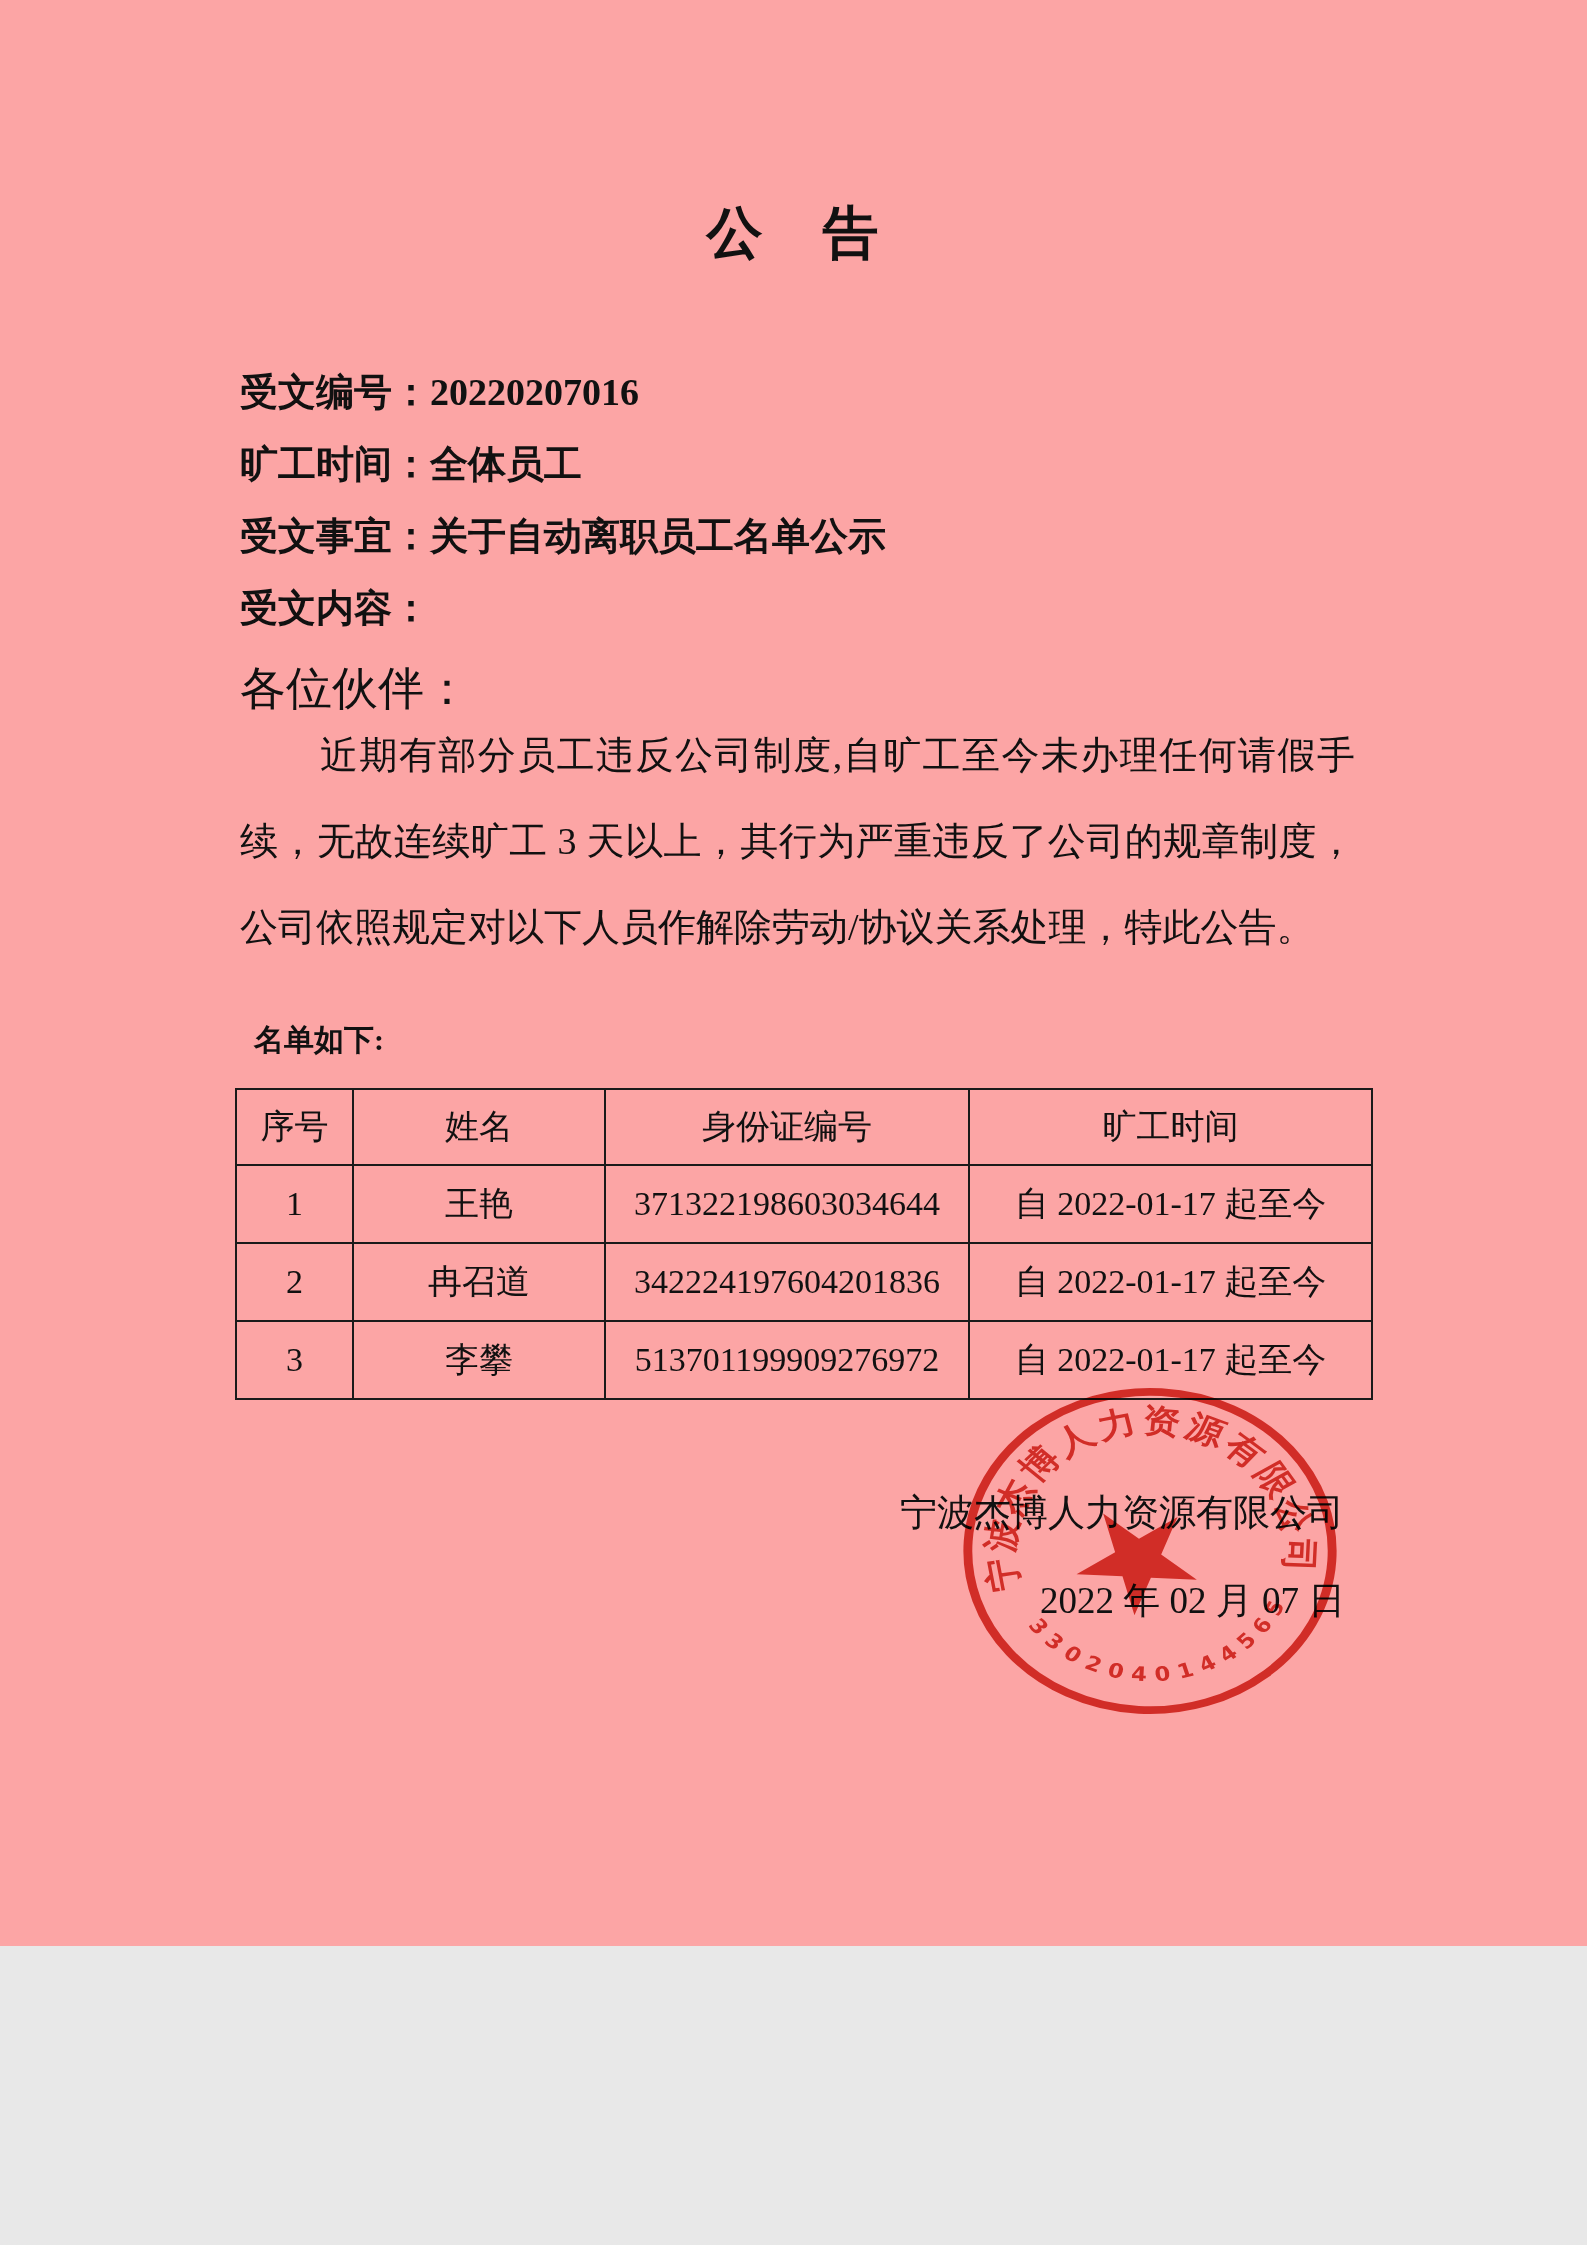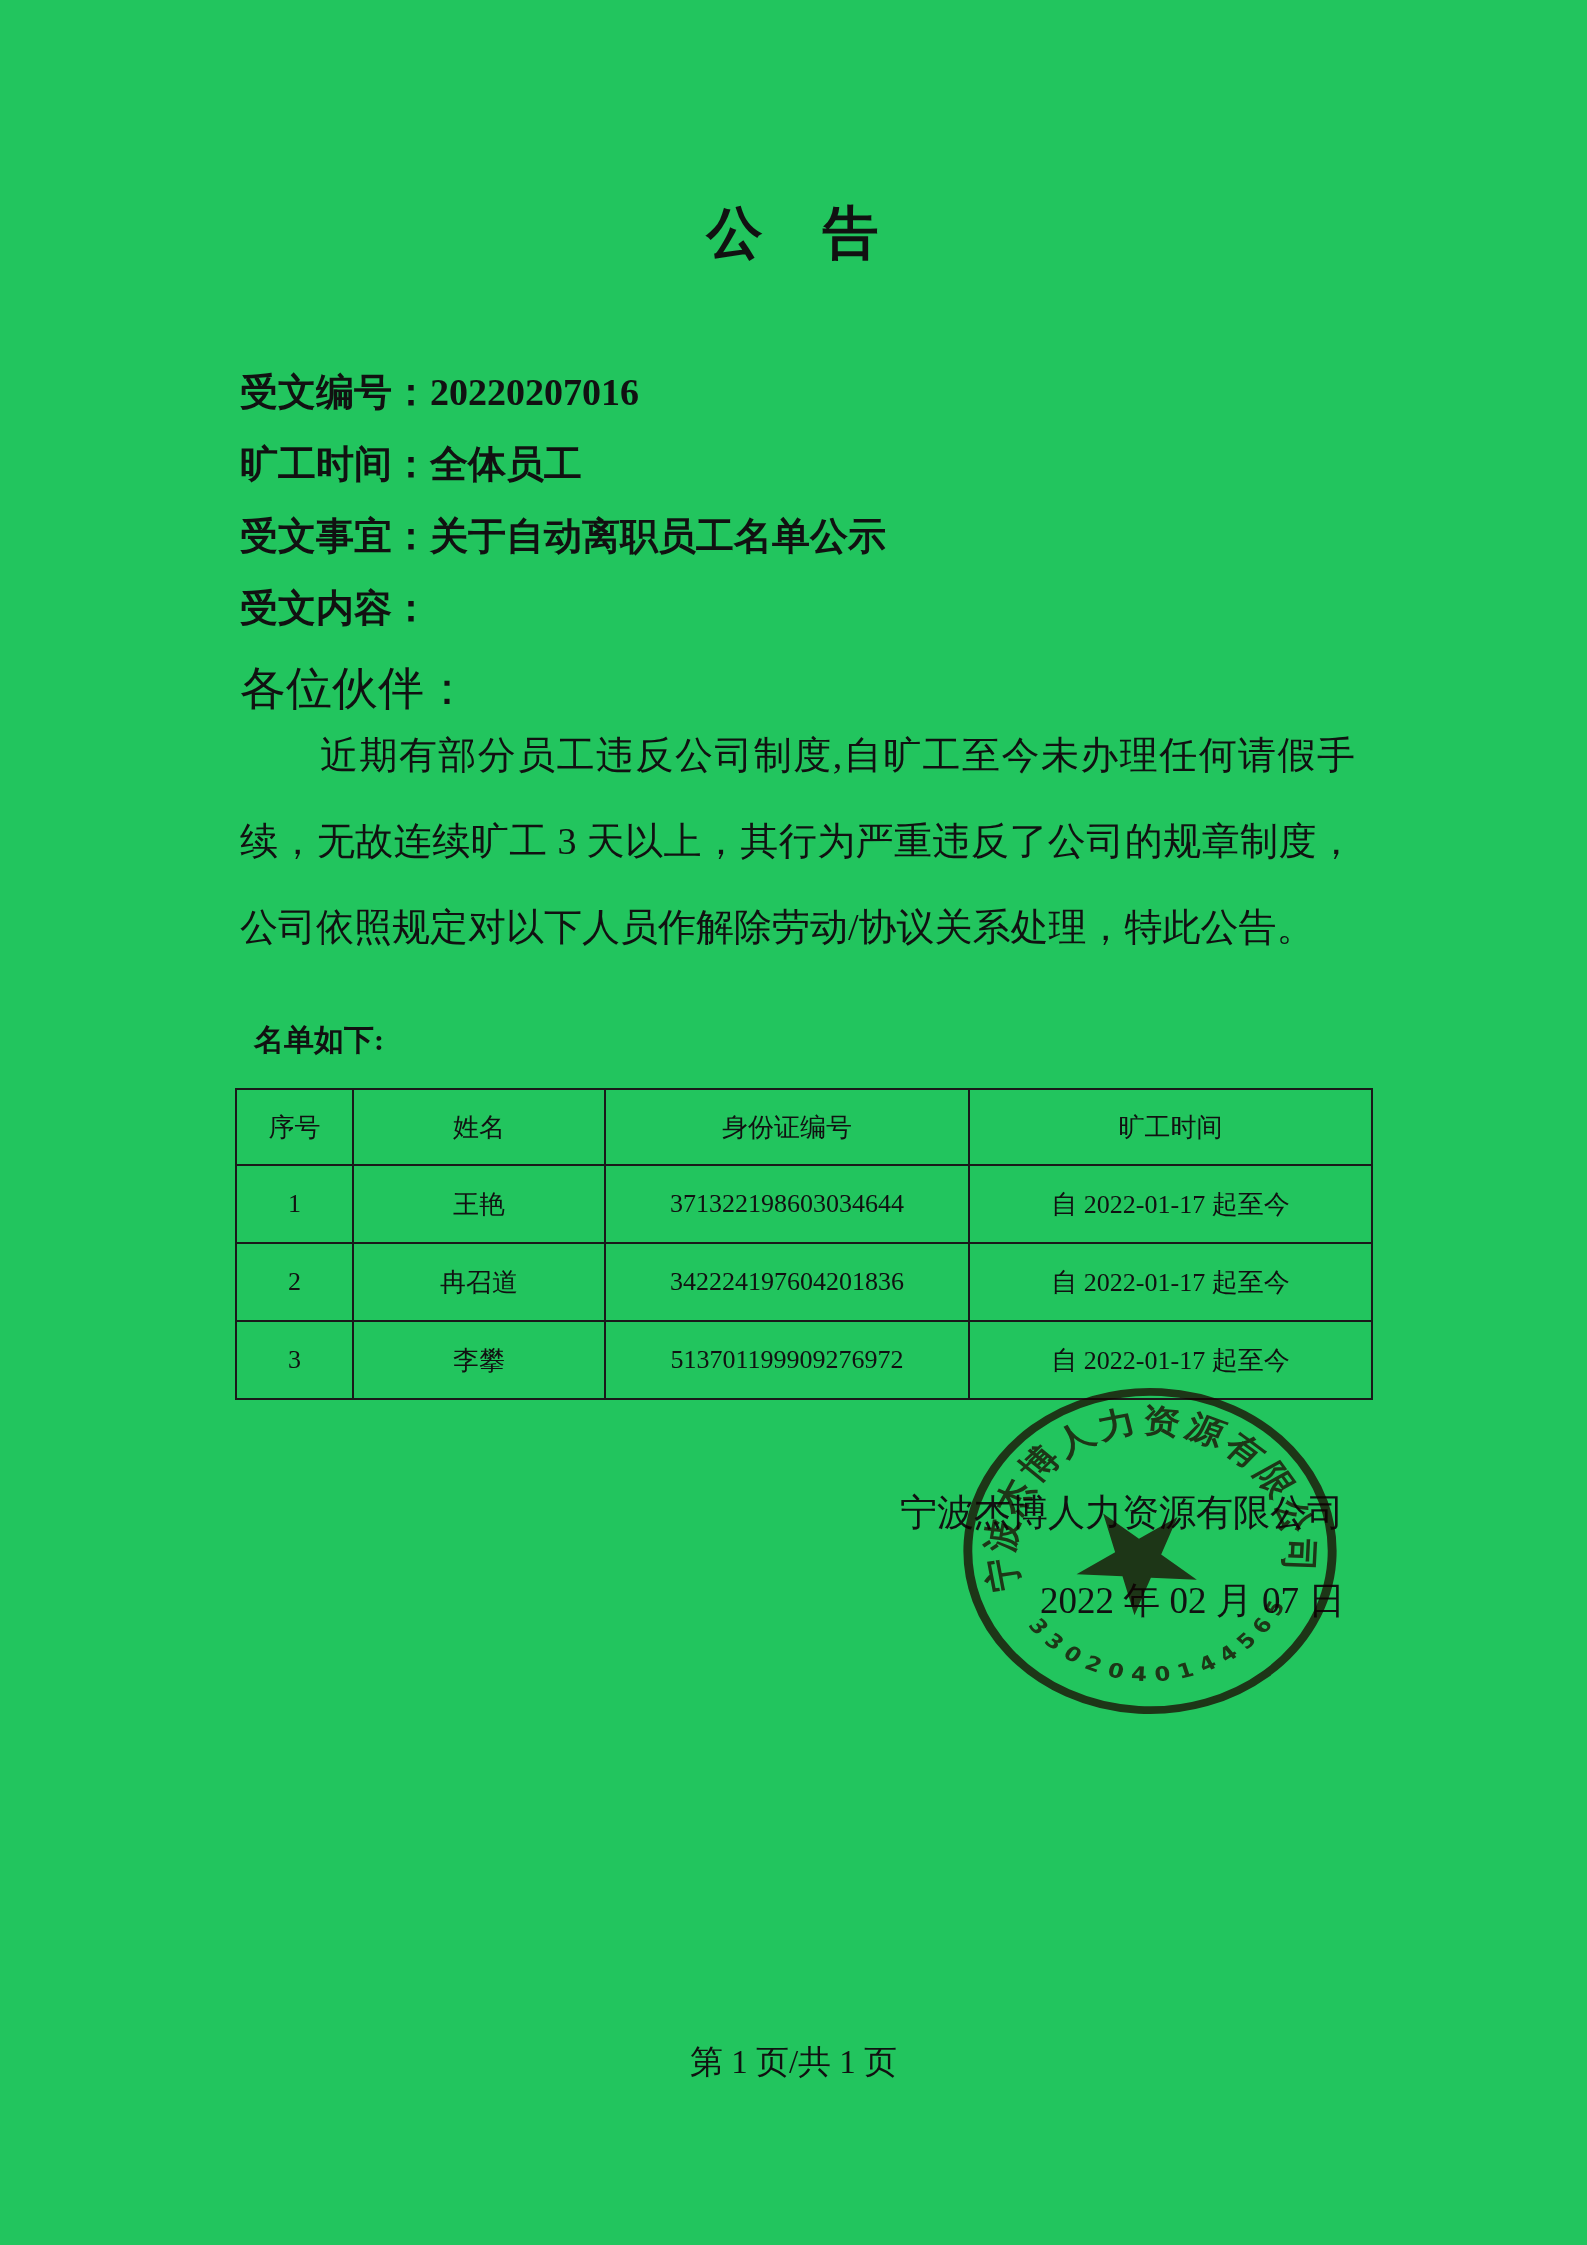--- a/index.html
+++ b/index.html
@@ -1,20 +1,20 @@
 <!DOCTYPE html>
 <html><head>
 <meta charset="utf-8">
 <style>
   html,body { margin:0; padding:0; background:#e8e8e8; }
   .page {
     position:relative;
-    width:1587px; height:2245px;
+    width:1587px; height:1946px;
     margin:0 auto;
-    background:#22c55e;
+    background:#fca5a5;
     font-family:"Liberation Serif","DejaVu Serif",serif;
     color:#111;
     overflow:hidden;
   }
   .title {
     position:absolute; top:196px; left:0; width:100%;
     margin:0; text-align:center;
     font-size:56px; font-weight:bold; letter-spacing:2px;
   }
   .fields { position:absolute; left:240px; top:372px; }
@@ -38,21 +38,21 @@
   }
   table.roster {
     position:absolute; left:235px; top:1088px;
     width:1128px;
     border-collapse:collapse;
     table-layout:fixed;
   }
   table.roster td {
     border:2px solid #1a1a1a;
     text-align:center; vertical-align:middle;
-    font-size:26px; padding:0;
+    font-size:34px; padding:0;
   }
   table.roster tr.head-row td { height:74px; }
   table.roster tr.data-row td { height:76px; }
   td.col-no { width:115px; }
   td.col-name { width:250px; }
   td.col-id { width:362px; font-size:33px; }
   td.col-time { width:401px; }
   td.va-top { vertical-align:top; padding-top:5px; }
   .company-line {
     position:absolute; left:900px; top:1488px; width:460px;

